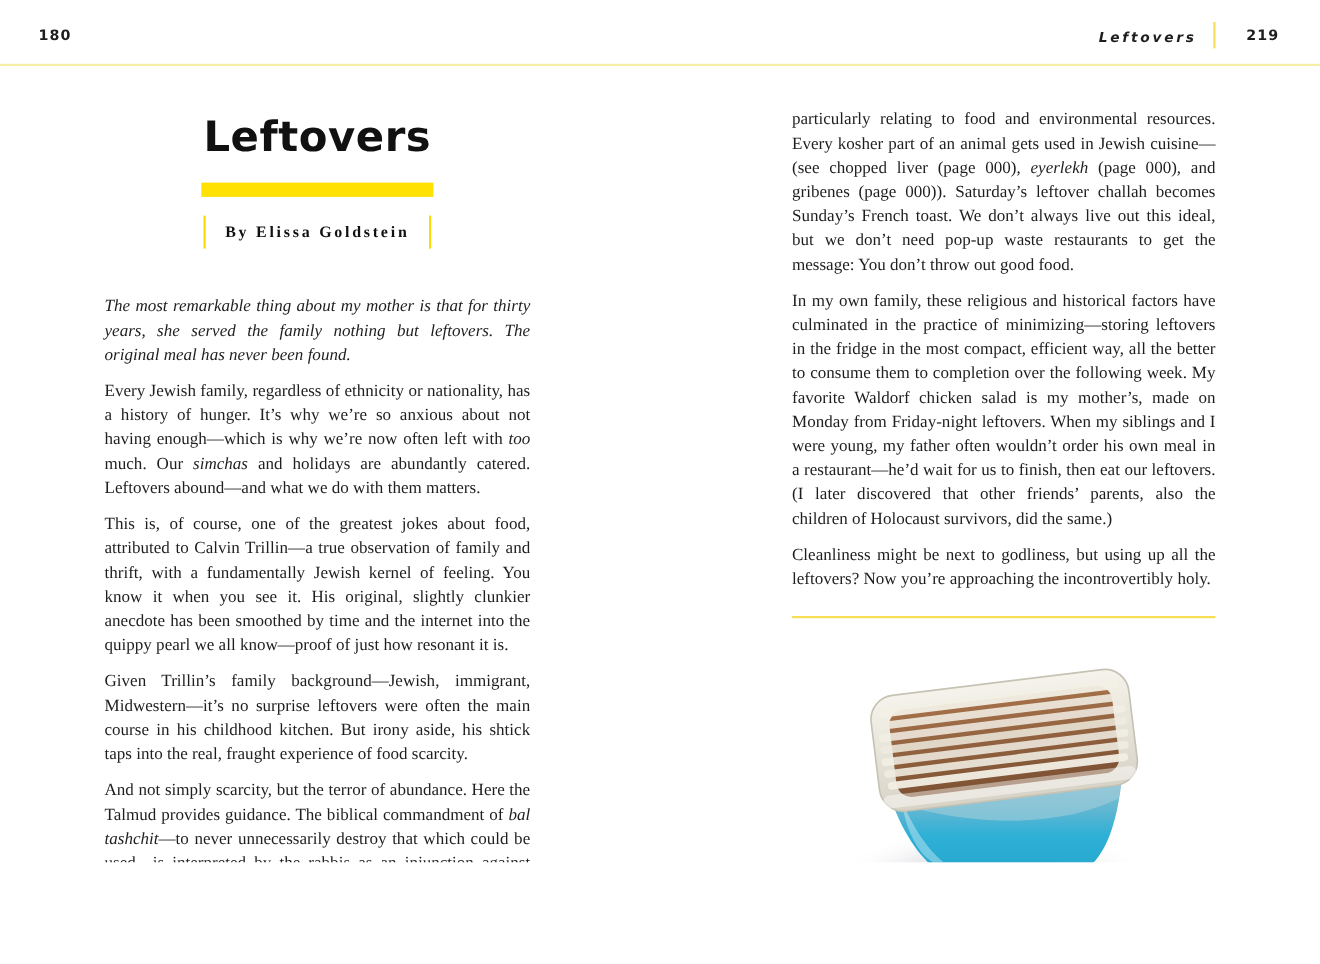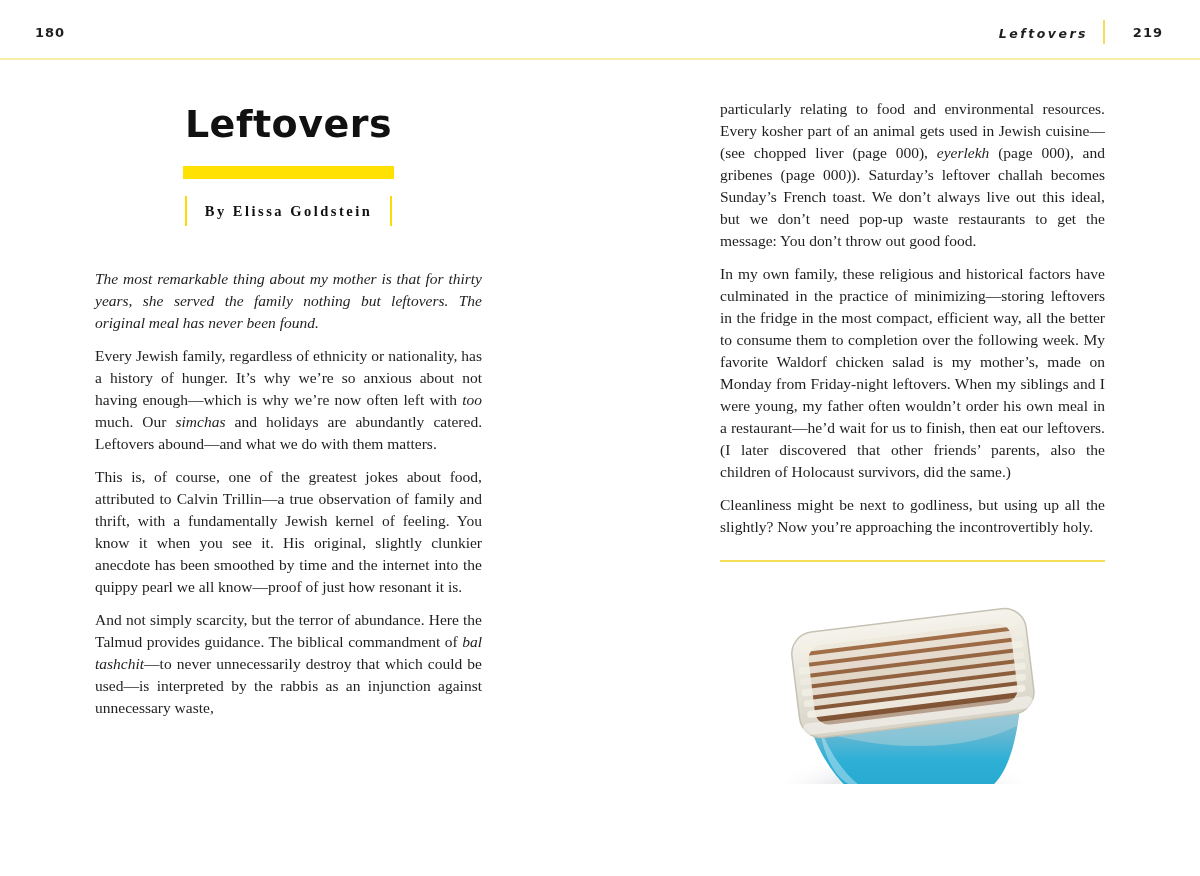--- a/index.html
+++ b/index.html
@@ -154,30 +154,31 @@
       <div class="byline-wrap">
         <span class="byline-rule"></span>
         <span class="byline-text">By Elissa Goldstein</span>
         <span class="byline-rule"></span>
       </div>
     </div>
     <div class="body-col body-col-left">
         <p class="para italic-para">The most remarkable thing about my mother is that for thirty years, she served the family nothing but leftovers. The original meal has never been found.</p>
         <p class="para">Every Jewish family, regardless of ethnicity or nationality, has a history of hunger. It’s why we’re so anxious about not having enough—which is why we’re now often left with <em>too</em> much. Our <em>simchas</em> and holidays are abundantly catered. Leftovers abound—and what we do with them matters.</p>
         <p class="para">This is, of course, one of the greatest jokes about food, attributed to Calvin Trillin—a true observation of family and thrift, with a fundamentally Jewish kernel of feeling. You know it when you see it. His original, slightly clunkier anecdote has been smoothed by time and the internet into the quippy pearl we all know—proof of just how resonant it is.</p>
+        <p class="para">Given Trillin’s family background—Jewish, immigrant, Midwestern—it’s no surprise leftovers were often the main course in his childhood kitchen. But irony aside, his shtick taps into the real, fraught experience of food scarcity.</p>
         <p class="para">And not simply scarcity, but the terror of abundance. Here the Talmud provides guidance. The biblical commandment of <em>bal tashchit</em>—to never unnecessarily destroy that which could be used—is interpreted by the rabbis as an injunction against unnecessary waste,</p>
       </div>
   </section>
 
   <section>
     <div class="body-col body-col-right">
       <div>
           <p class="para">particularly relating to food and environmental resources. Every kosher part of an animal gets used in Jewish cuisine—(see chopped liver (page 000), <em>eyerlekh</em> (page 000), and gribenes (page 000)). Saturday’s leftover challah becomes Sunday’s French toast. We don’t always live out this ideal, but we don’t need pop-up waste restaurants to get the message: You don’t throw out good food.</p>
           <p class="para">In my own family, these religious and historical factors have culminated in the practice of minimizing—storing leftovers in the fridge in the most compact, efficient way, all the better to consume them to completion over the following week. My favorite Waldorf chicken salad is my mother’s, made on Monday from Friday-night leftovers. When my siblings and I were young, my father often wouldn’t order his own meal in a restaurant—he’d wait for us to finish, then eat our leftovers. (I later discovered that other friends’ parents, also the children of Holocaust survivors, did the same.)</p>
-          <p class="para">Cleanliness might be next to godliness, but using up all the slightly? Now you’re approaching the incontrovertibly holy.</p>
+          <p class="para">Cleanliness might be next to godliness, but using up all the leftovers? Now you’re approaching the incontrovertibly holy.</p>
         </div>
       <div class="section-rule"></div>
 
       <figure class="photo-fig" role="img" aria-label="Vintage blue glass refrigerator dish with a ribbed clear lid, filled with leftovers">
         <svg width="320" height="262" viewBox="0 0 320 262">
           <defs>
             <radialGradient id="shadowGrad" cx="50%" cy="50%" r="50%">
               <stop offset="0%" stop-color="#c3c4c9" stop-opacity="0.8"></stop>
               <stop offset="60%" stop-color="#d8d9de" stop-opacity="0.5"></stop>
               <stop offset="100%" stop-color="#ffffff" stop-opacity="0"></stop>

